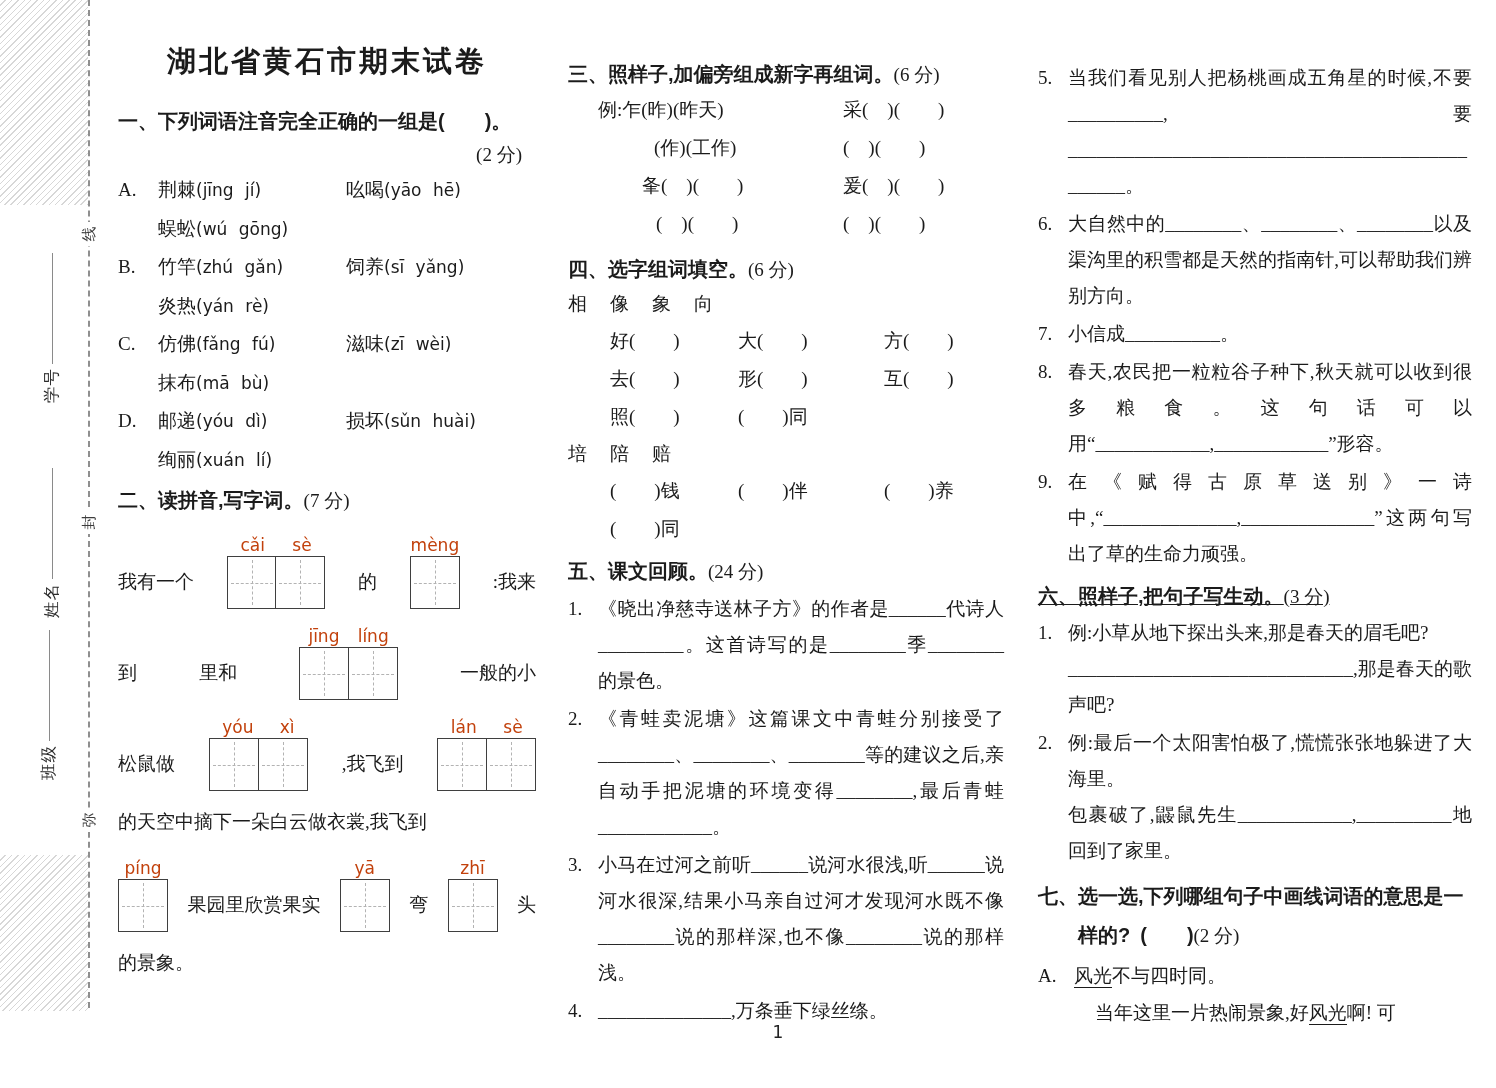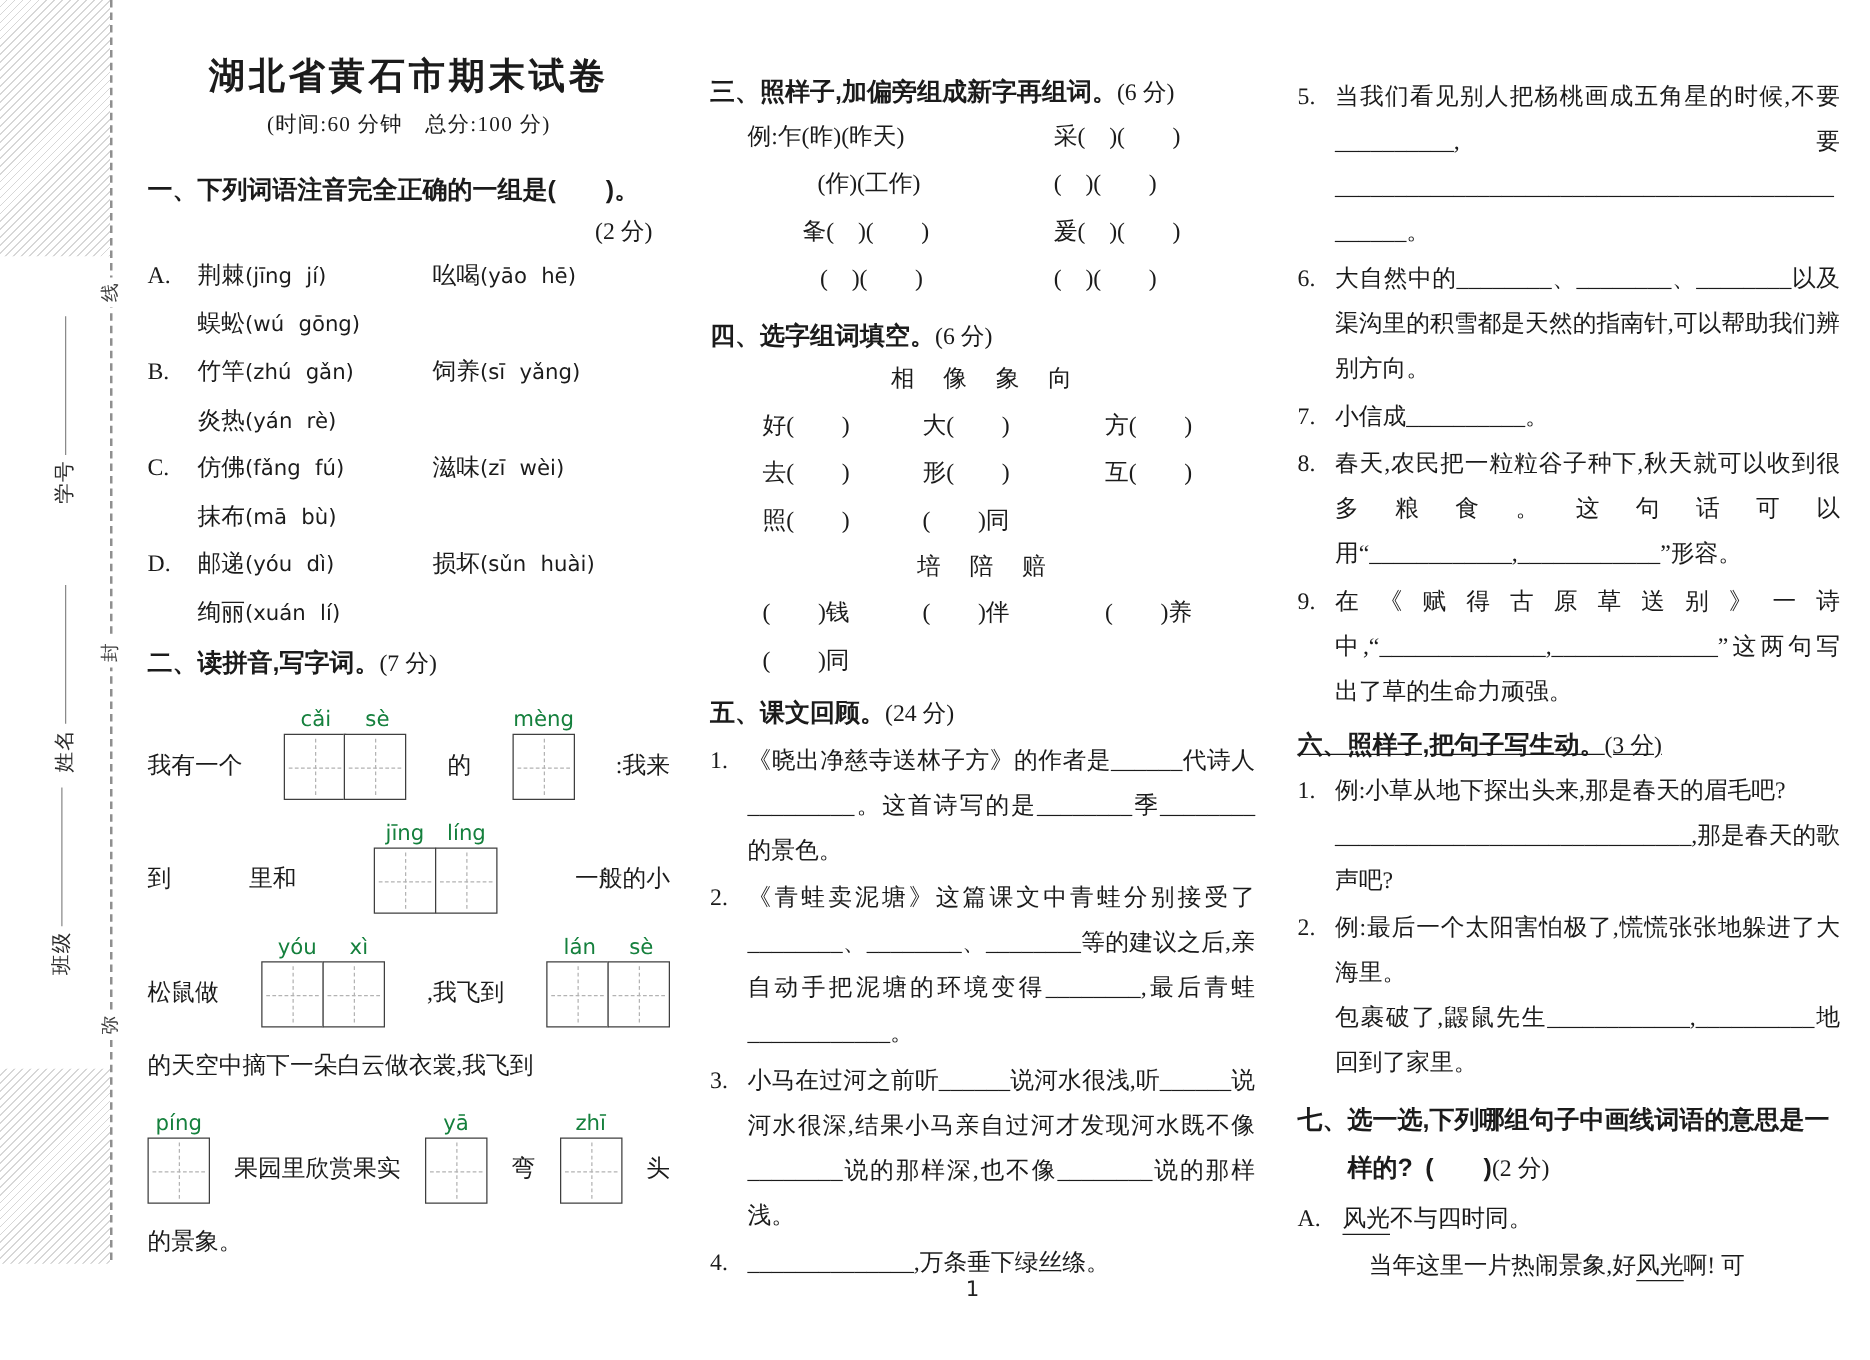--- a/index.html
+++ b/index.html
@@ -56,38 +56,38 @@
   .pts-line { text-align:right; padding-right:14px; line-height:32px; }
   .opt-row  { display:grid; grid-template-columns:40px 188px 1fr; line-height:37.5px; }
   .py { font-family:"DejaVu Sans", sans-serif; font-size:17px; word-spacing:6px; }
 
   
   .s2-head { line-height:34px; margin-top:4px; }
   .prow { display:flex; justify-content:space-between; align-items:flex-end; margin-top:16px; }
   .prow .ptxt { margin-bottom:15px; line-height:24px; white-space:nowrap; }
   .pword { display:flex; flex-direction:column; align-items:center; }
   .pin  { display:flex; justify-content:space-around; width:100%;
-          font-family:"DejaVu Sans", sans-serif; font-size:17px; line-height:22px; color:#15803d; }
+          font-family:"DejaVu Sans", sans-serif; font-size:17px; line-height:22px; color:#c2410c; }
   .cells { display:flex; }
   .cell { width:50px; height:53px; border:1.5px solid #3f3f3f; position:relative; background:#fff; }
   .cell + .cell { margin-left:-1.5px; }
   .cell::before { content:""; position:absolute; left:3px; right:3px; top:50%; border-top:1px dashed #b3b3b3; }
   .cell::after  { content:""; position:absolute; top:3px; bottom:3px; left:50%; border-left:1px dashed #b3b3b3; }
   .ptext-line { line-height:38px; margin-top:12px; text-align:justify; }
 
   
   .s3row { position:relative; height:38px; line-height:38px; white-space:nowrap; }
   .s3row .rgt { position:absolute; left:275px; top:0; }
   .s3r0 .lft { margin-left:30px; }
   .s3r1 .lft { margin-left:86px; }
   .s3r2 .lft { margin-left:74px; }
   .s3r3 .lft { margin-left:88px; }
 
   
-  .s4-chars { text-align:center; line-height:36px; letter-spacing:2px; }
+  .s4-chars { text-align:left; line-height:36px; letter-spacing:2px; }
   .s4-row { display:grid; grid-template-columns:128px 146px 1fr; padding-left:42px; line-height:38px; }
 
   
   .item { display:flex; margin-top:2px; }
   .inum { width:30px; flex:none; line-height:36px; }
   .itxt { flex:1; line-height:36px; text-align:justify; overflow-wrap:anywhere; }
   .s5-head { margin-top:6px; line-height:34px; }
 
   
   .s7-head { padding-left:40px; text-indent:-40px; line-height:38px; margin-top:8px; }
@@ -123,21 +123,20 @@
     <span class="lbl">姓名</span>
     <span class="ln"></span>
   </div>
   <div class="side-field" style="left:-26px; top:694px;">
     <span class="lbl">班级</span>
     <span class="ln"></span>
   </div>
 
   <div class="col" id="col1">
     <div class="title">湖北省黄石市期末试卷</div>
-    <div class="subtitle">(时间:60 分钟 总分:100 分)</div>
 
     <div class="s1-head">
       <span class="h">一、下列词语注音完全正确的一组是</span><span class="h">(　　)。</span>
     </div>
     <div class="pts-line">
       <span class="pts">(2 分)</span>
     </div>
 
     <div class="opt-row">
       <span>A.</span>

